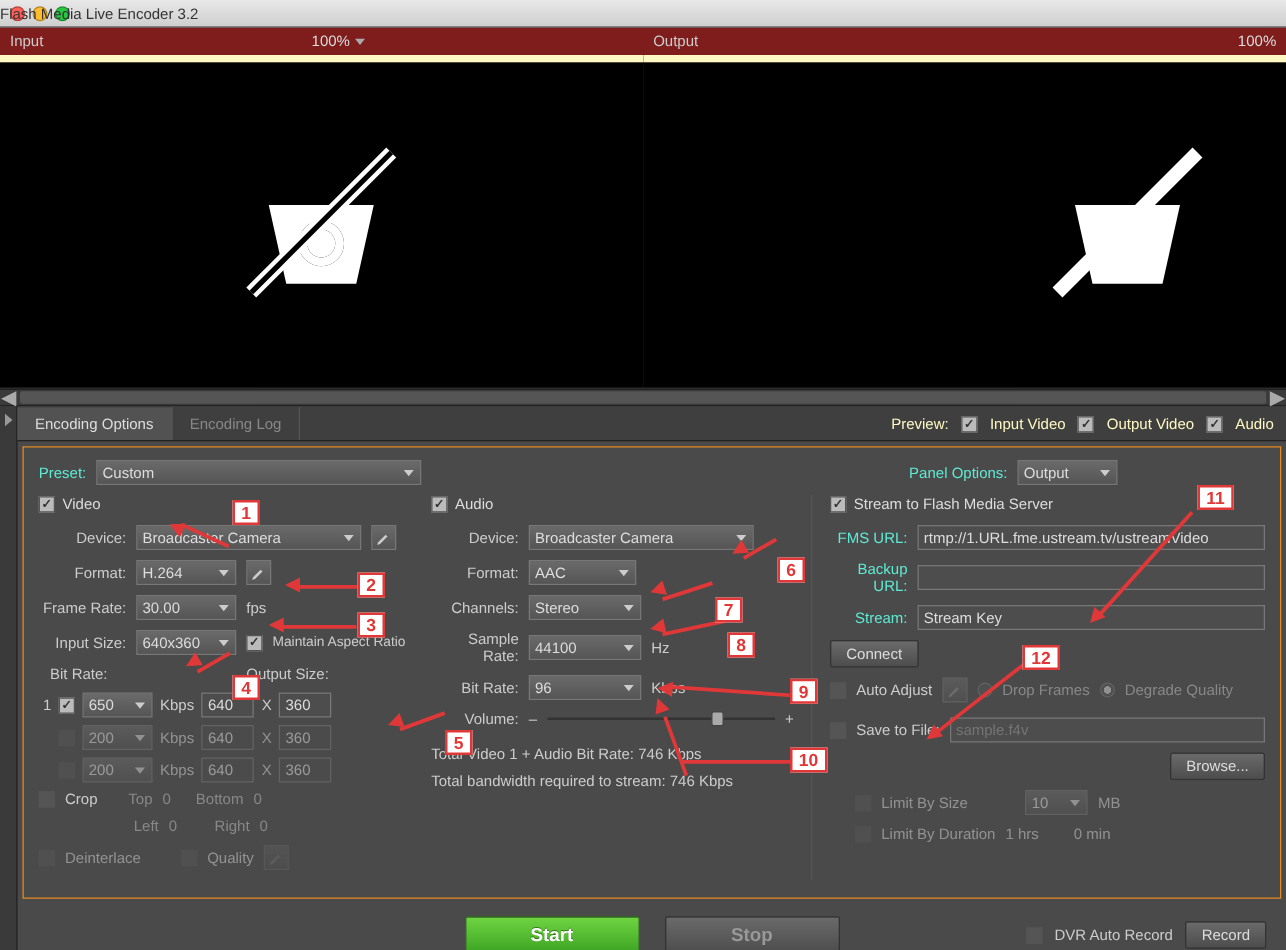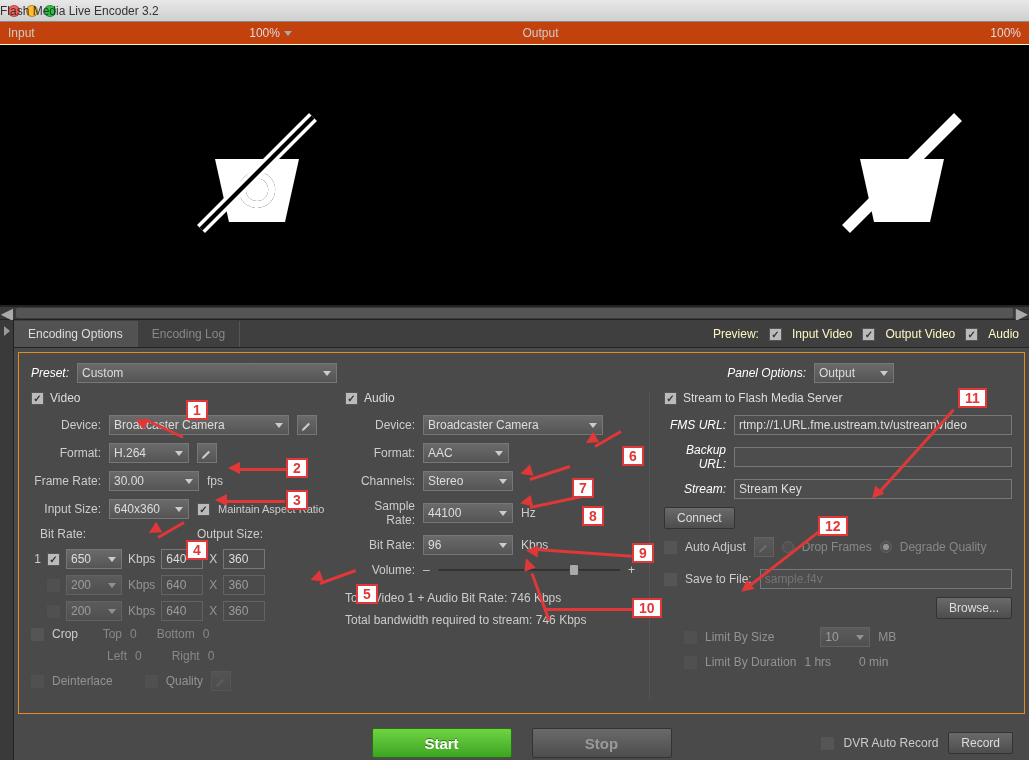--- a/index.html
+++ b/index.html
@@ -6,21 +6,21 @@
 body { background: #4a4a4a; width: 1029px; height: 760px; position: relative; overflow: hidden; }
 
 .titlebar { background: linear-gradient(#e8e8e8,#cfcfcf); height: 22px; display:flex; align-items:center; position:relative; border-bottom:1px solid #888; }
 .traffic { display:flex; gap:6px; margin-left:8px; }
 .tl { width:12px; height:12px; border-radius:50%; border:1px solid rgba(0,0,0,0.3); }
 .tl.r{background:#ff5f57;} .tl.y{background:#ffbd2e;} .tl.g{background:#28c940;}
 .titlebar .title{ position:absolute; left:0; right:0; text-align:left; font-size:12px; color:#333; }
 
 .preview-row { display:flex; background:#3a3a3a; border-bottom:1px solid #222; }
 .preview-col { flex:1; display:flex; flex-direction:column; }
-.phead { background:#c2410c; color:#ccc; font-size:12px; padding:4px 8px; display:flex; align-items:center; border-bottom:1px solid #fef9c3; }
+.phead { background:#7f1d1d; color:#ccc; font-size:12px; padding:4px 8px; display:flex; align-items:center; border-bottom:6px solid #fef9c3; }
 .phead .grow{flex:1;}
 .zoom { color:#ddd; font-size:12px; display:flex; align-items:center; gap:4px; }
 .zoom .tri { width:0;height:0;border-left:4px solid transparent;border-right:4px solid transparent;border-top:5px solid #aaa; }
 .pbody { background:#000; height:260px; display:flex; align-items:center; justify-content:center; position:relative; overflow:hidden; }
 .nocam svg { width:140px; height:140px; }
 .preview-col.out .pbody svg { margin-left:260px; }
 
 .scrollbar-h { height:14px; background:#3a3a3a; border-top:1px solid #222; border-bottom:1px solid #222; display:flex; align-items:center; }
 .scrollbar-h .arrow { width:14px; height:14px; display:flex; align-items:center; justify-content:center; color:#aaa; }
 .scrollbar-h .thumb { flex:1; height:10px; background:#555; margin:0 2px; border-radius:2px; }
@@ -31,21 +31,21 @@
 
 .content { flex:1; padding:0; }
 .tabrow { display:flex; align-items:center; background:#3f3f3f; border-bottom:1px solid #222; height:28px; }
 .tab { padding:6px 14px; font-size:12px; color:#888; border-right:1px solid #555; cursor:pointer; }
 .tab.active { background:#525252; color:#ddd; }
 .tabrow .spacer{flex:1;}
 .prevopts { display:flex; gap:10px; align-items:flex-end; padding-right:10px; font-size:12px; color:#fef9c3; }
 
 .panel { border:1px solid #e58b21; margin:4px; padding:10px 12px 14px; position:relative; }
 .row { display:flex; align-items:center; gap:8px; margin-bottom:8px; font-size:12px; color:#ccc; }
-label,.lbl { color:#ffffff; font-size:12px;font-style:italic; }
+label,.lbl { color:#5eead4; font-size:12px; }
 .sel, .tin { background:#5a5a5a; color:#ddd; border:1px solid #777; font-size:12px; height:20px; padding:0 4px; }
 .sel { background:linear-gradient(#6a6a6a,#555); position:relative; display:inline-flex; align-items:center; padding-right:18px; cursor:pointer; }
 .sel::after { content:""; position:absolute; right:5px; top:7px; width:0;height:0;border-left:4px solid transparent;border-right:4px solid transparent;border-top:5px solid #ccc; }
 .tin { background:#4d4d4d; }
 .btn-tool { width:20px; height:20px; background:linear-gradient(#6a6a6a,#555); border:1px solid #777; display:inline-flex; align-items:center; justify-content:center; cursor:pointer; }
 .btn-tool svg{width:12px;height:12px;}
 .chk { width:13px; height:13px; background:#bbb; border:1px solid #555; display:inline-flex; align-items:center; justify-content:center; font-size:10px; color:#333; }
 .chk.on::after{content:"✓"; font-weight:bold;}
 .chk.off { background:#555; }
 
@@ -209,21 +209,21 @@
                 <span>H.264</span>
               </span>
             <span class="btn-tool">
                 <svg viewBox="0 0 16 16">
                   <path fill="#ccc" d="M2 13l8-8 2 2-8 8-3 1z"></path>
                 </svg>
               </span>
           </div>
           <div class="row">
               <span class="lblr">Frame Rate:</span>
-            <span class="sel" style="width:90px">
+            <span class="sel" style="width:80px">
                 <span>30.00</span>
               </span>
             <span>fps</span>
           </div>
           <div class="row">
               <span class="lblr">Input Size:</span>
             <span class="sel" style="width:80px">
                 <span>640x360</span>
               </span>
             <span class="chk on"></span>

